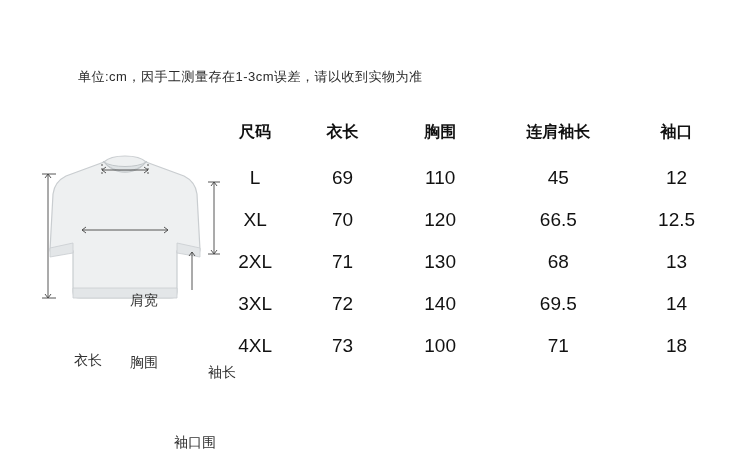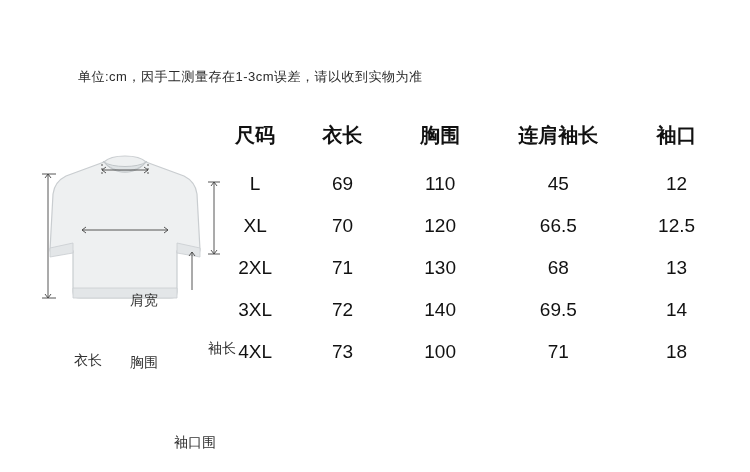--- a/index.html
+++ b/index.html
@@ -45,37 +45,37 @@
   }
   .dim-label {
     position: absolute;
     font-size: 14px;
     color: #333;
     white-space: nowrap;
   }
   .lbl-shoulder { left: 96px; top: 152px; }
   .lbl-chest    { left: 96px; top: 214px; }
   .lbl-length   { left: 40px; top: 212px; }
-  .lbl-sleeve   { left: 174px; top: 200px; font-family: Liberation Serif, serif; }
+  .lbl-sleeve   { left: 174px; top: 224px; font-family: Liberation Serif, serif; }
   .lbl-cuff     { left: 140px; top: 294px; text-align: right; }
 
   
   .table-wrap {
     position: absolute;
     left: 214px;
     top: 118px;
     width: 514px;
   }
   table.sizes {
     border-collapse: collapse;
     width: 100%;
     table-layout: fixed;
   }
   table.sizes th {
-    font-size: 20px;
+    font-size: 16px;
     font-weight: bold;
     padding: 4px 0 14px 0;
     text-align: center;
     color: #111;
   }
   table.sizes td {
     font-size: 19px;
     padding: 10px 0;
     text-align: center;
     color: #111;

